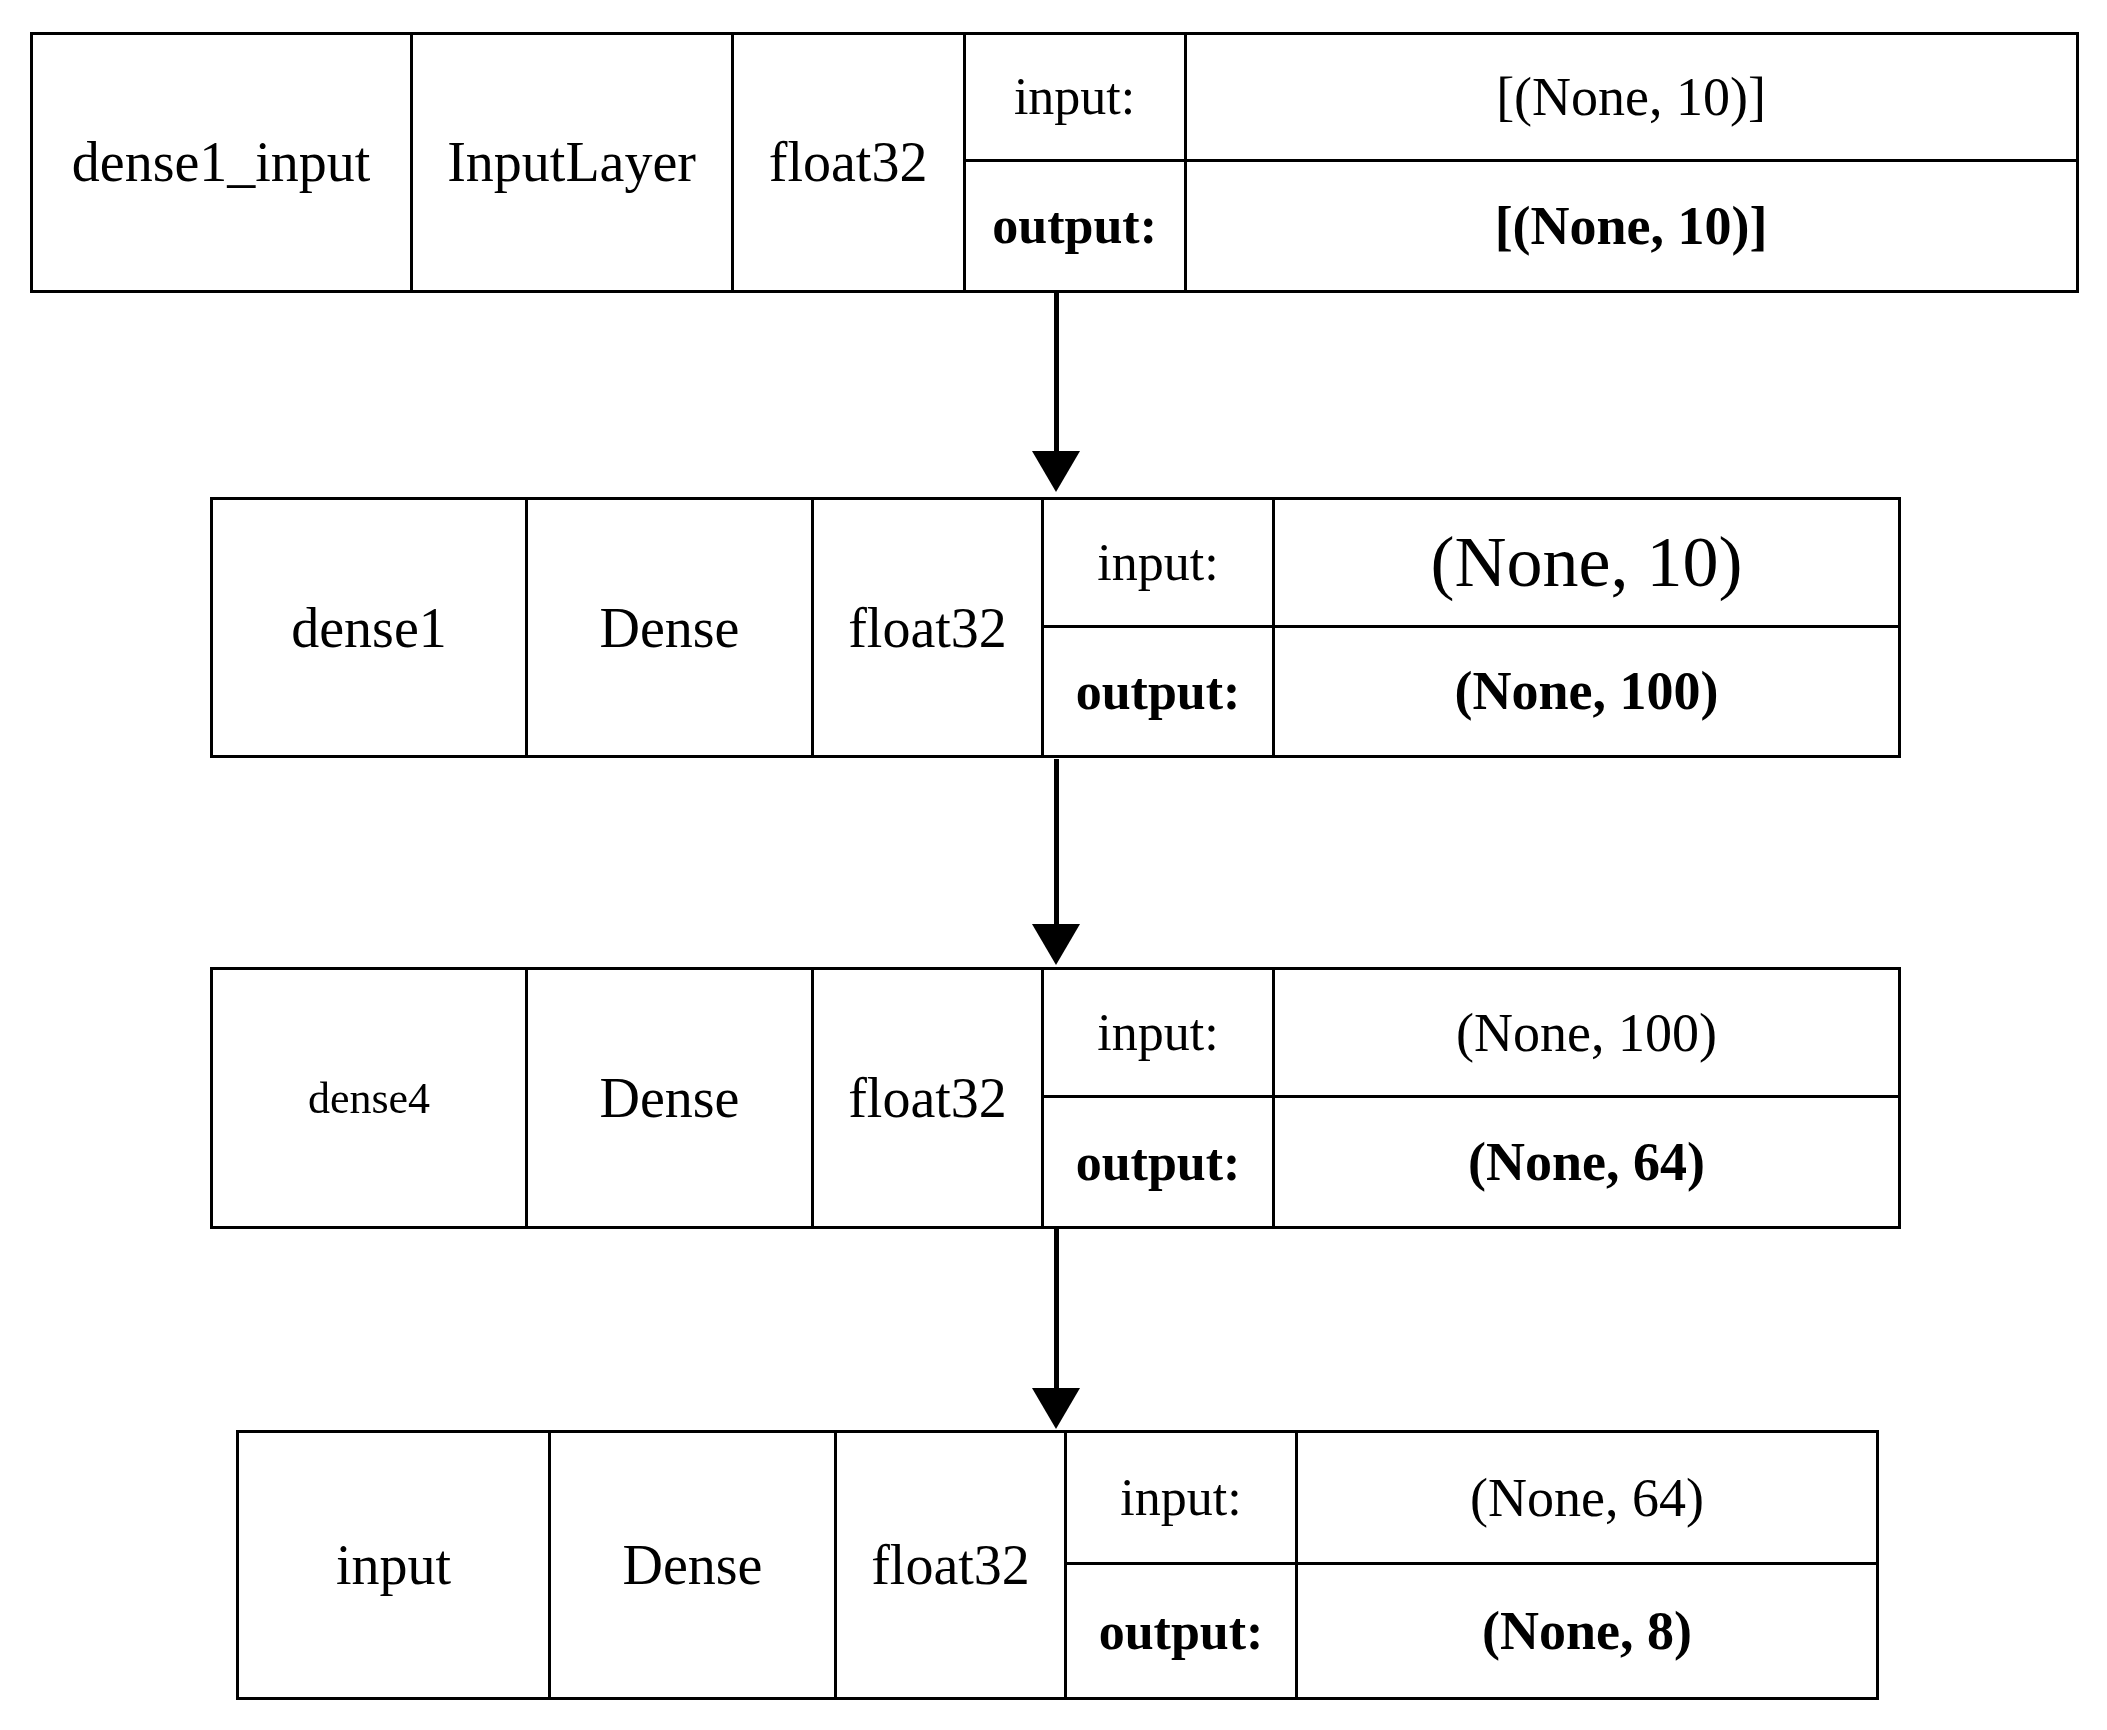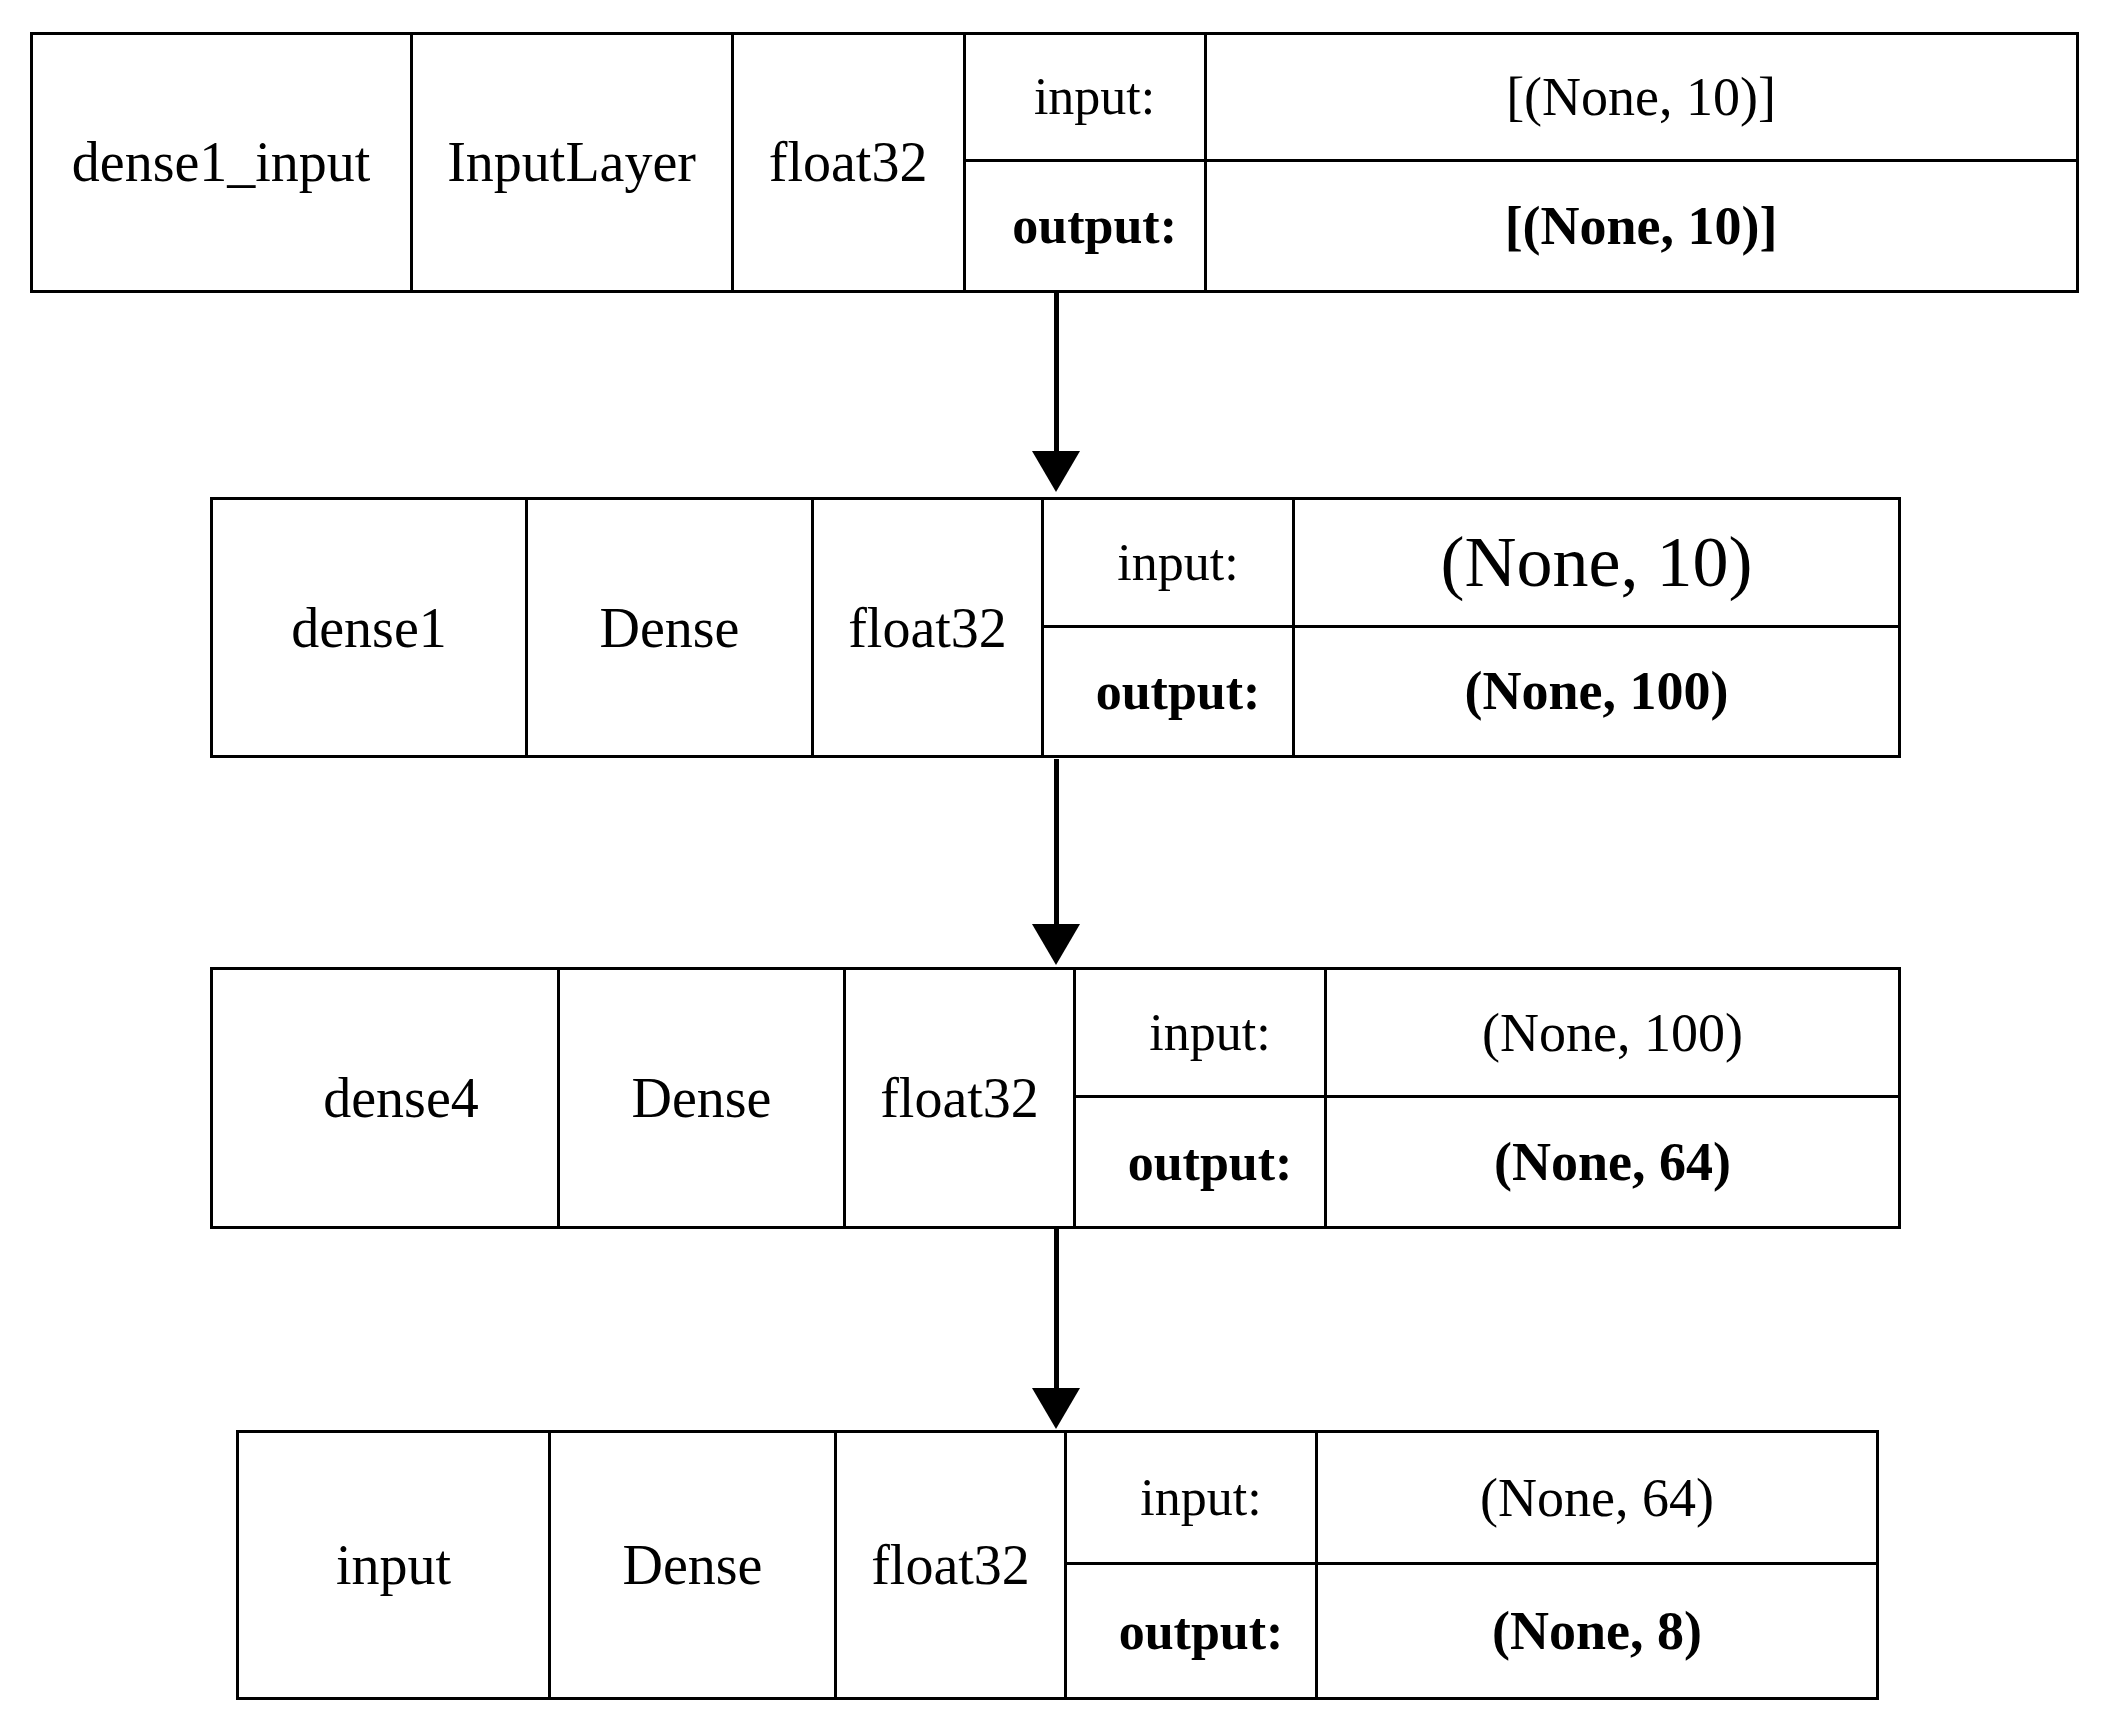--- a/index.html
+++ b/index.html
@@ -47,21 +47,20 @@
     display: flex;
     flex-direction: column;
     flex: 0 0 auto;
   }
   .io-row {
     box-sizing: border-box;
     display: flex;
     flex-direction: row;
     flex: 1 1 50%;
     border-bottom: 3.9px solid #000000;
-    padding-left: 20px;
   }
   .io-row:last-child { border-bottom: none; font-weight: bold; }
   .io-label, .io-value {
     box-sizing: border-box;
     display: flex;
     align-items: center;
     justify-content: center;
     text-align: center;
     white-space: nowrap;
     overflow: hidden;
@@ -120,21 +119,21 @@
         <div class="io-label" style="flex:0 0 231px; font-size:52px;">output:</div>
         <div class="io-value" style="flex:1 1 auto; font-size:54px;">(None, 100)</div>
       </div>
     </div>
   </div>
 
   <div class="arrow-line" style="left:1054px; top:759px; height:169px;"></div>
   <div class="arrow-head" style="left:1032px; top:924px;"></div>
 
   <div class="node" style="left:210px; top:967px; width:1691px; height:262px;">
-    <div class="cell" style="flex:0 0 315px; font-size:56px;margin-left:32px;">dense4</div>
+    <div class="cell" style="flex:0 0 315px; font-size:44px;">dense4</div>
     <div class="cell" style="flex:0 0 286px; font-size:56px;">Dense</div>
     <div class="cell" style="flex:0 0 230px; font-size:56px; border-right:3.9px solid #000000;">float32</div>
     <div class="io-block" style="flex:1 1 auto;">
       <div class="io-row">
         <div class="io-label" style="flex:0 0 231px; font-size:52px;">input:</div>
         <div class="io-value" style="flex:1 1 auto; font-size:54px;">(None, 100)</div>
       </div>
       <div class="io-row">
         <div class="io-label" style="flex:0 0 231px; font-size:52px;">output:</div>
         <div class="io-value" style="flex:1 1 auto; font-size:54px;">(None, 64)</div>

